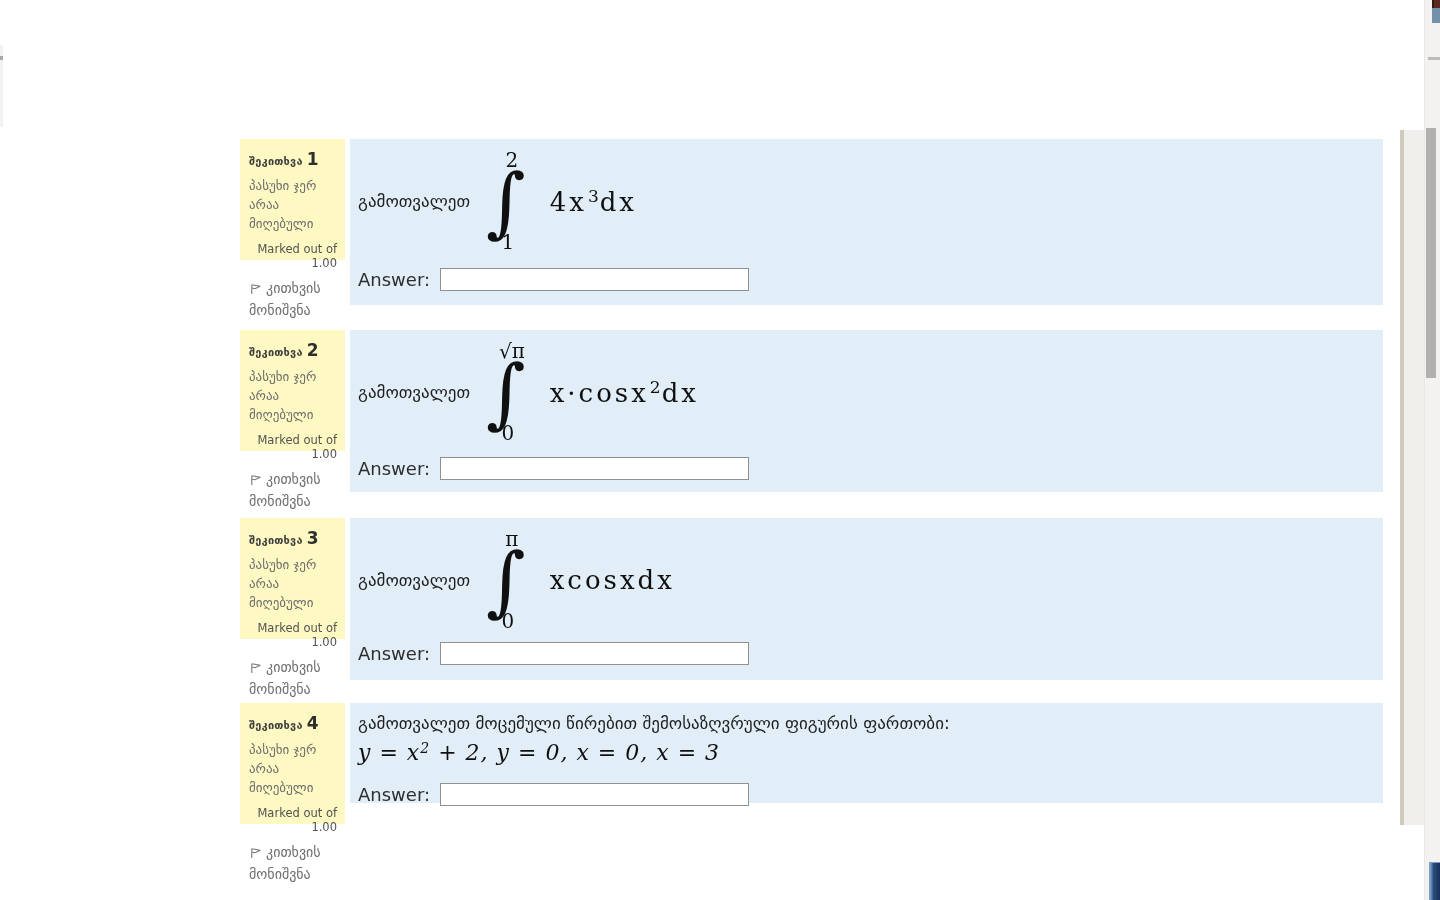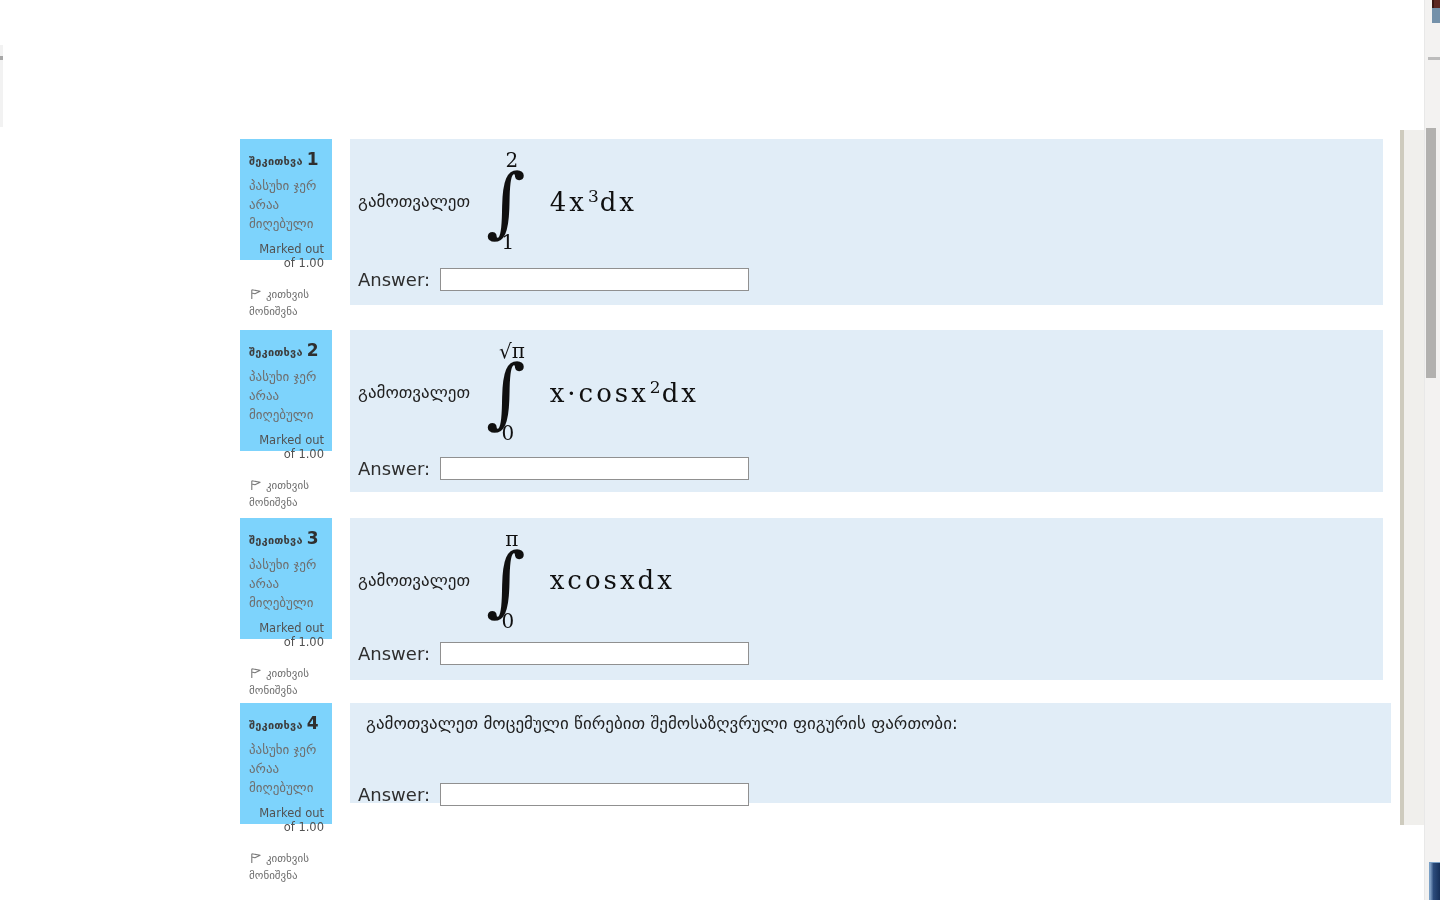--- a/index.html
+++ b/index.html
@@ -23,34 +23,34 @@
   .corner-bottom-blue{position:absolute;top:862px;left:4px;width:11px;height:38px;
     background:linear-gradient(to right,#8aa9cc 0%,#2c4c7c 35%,#16305a 100%);
     border-top:1px solid #7aa0c6;border-left:1px solid #7aa0c6;box-sizing:border-box;}
   
   #questions{position:absolute;left:0;top:0;width:1440px;height:900px;}
   .question-row{position:absolute;left:240px;width:1143px;}
   .question-row:nth-child(1){top:139px;}
   .question-row:nth-child(2){top:330px;}
   .question-row:nth-child(3){top:518px;}
   .question-row:nth-child(4){top:703px;}
-  .info{position:absolute;left:0;top:0;width:92px;height:121px;background:#7dd3fc;
+  .info{position:absolute;left:0;top:0;width:105px;height:121px;background:#fef9c3;
     box-sizing:border-box;padding:10px 8px 0 9px;}
   .q-title{font-size:11px;font-weight:bold;color:#3d3d3d;letter-spacing:0.2px;}
   .q-num{font-size:17px;margin-left:4px;font-weight:bold;color:#2f2f2f;}
   .q-status{margin-top:8px;font-size:13px;color:#6f6f6f;line-height:1.45;white-space:pre-line;}
   .q-marked{margin-top:8px;font-size:11.5px;color:#525252;text-align:right;}
-  .q-flag{margin-top:17px;font-size:11px;color:#6f6f6f;line-height:1.45;cursor:pointer;}
+  .q-flag{margin-top:8px;font-size:14px;color:#6f6f6f;line-height:1.45;cursor:pointer;}
   .q-flag .flag-ic{display:inline-block;vertical-align:-2px;margin-right:4px;}
   .q-flag .flag-label{white-space:pre-line;}
   .body{position:absolute;left:110px;top:0;width:1033px;background:#e1edf7;}
   .question-row:nth-child(1) .body{height:166px;}
   .question-row:nth-child(2) .body{height:162px;}
   .question-row:nth-child(3) .body{height:162px;}
-  .question-row:nth-child(4) .body{height:100px;padding-left:8px;}
+  .question-row:nth-child(4) .body{height:100px;}
   
   .formula{display:flex;align-items:center;padding:8px 0 0 8px;height:108px;}
   .prompt{font-size:17px;color:#1f1f1f;margin-right:16px;}
   .int-col{display:flex;flex-direction:column;align-items:center;
     font-family:"DejaVu Serif",serif;color:#101010;}
   .lim{font-size:20px;line-height:1;}
   .lim.upper{transform:translateX(6px);margin-bottom:-4px;}
   .lim.lower{transform:translateX(2px);margin-top:-7px;}
   .int-glyph{font-size:76px;line-height:0.95;}
   .integrand{font-family:"DejaVu Serif",serif;font-size:26px;
@@ -205,20 +205,21 @@
             <path d="M3 13 L3 3 M3 3 L12 4.6 L6.4 7.2 L3 6.4" fill="none" stroke="#7a7a7a" stroke-width="1.2" stroke-linejoin="round"></path>
           </svg>
         </span><span class="flag-label">კითხვის
 მონიშვნა</span>
       </div>
     </div>
     <div class="body">
 
       <div class="q4-block">
         <div class="q4-text">გამოთვალეთ მოცემული წირებით შემოსაზღვრული ფიგურის ფართობი:</div>
+        <div class="q4-math"><span>y = x</span><sup>2</sup><span> + 2, y = 0, x = 0, x = 3</span></div>
       </div>
       <div class="answer-row">
         <span class="answer-label">Answer:</span>
         <input class="answer-input" type="text" value="" style="">
       </div>
     </div>
   </div>
 </div>
 
 </body></html>

